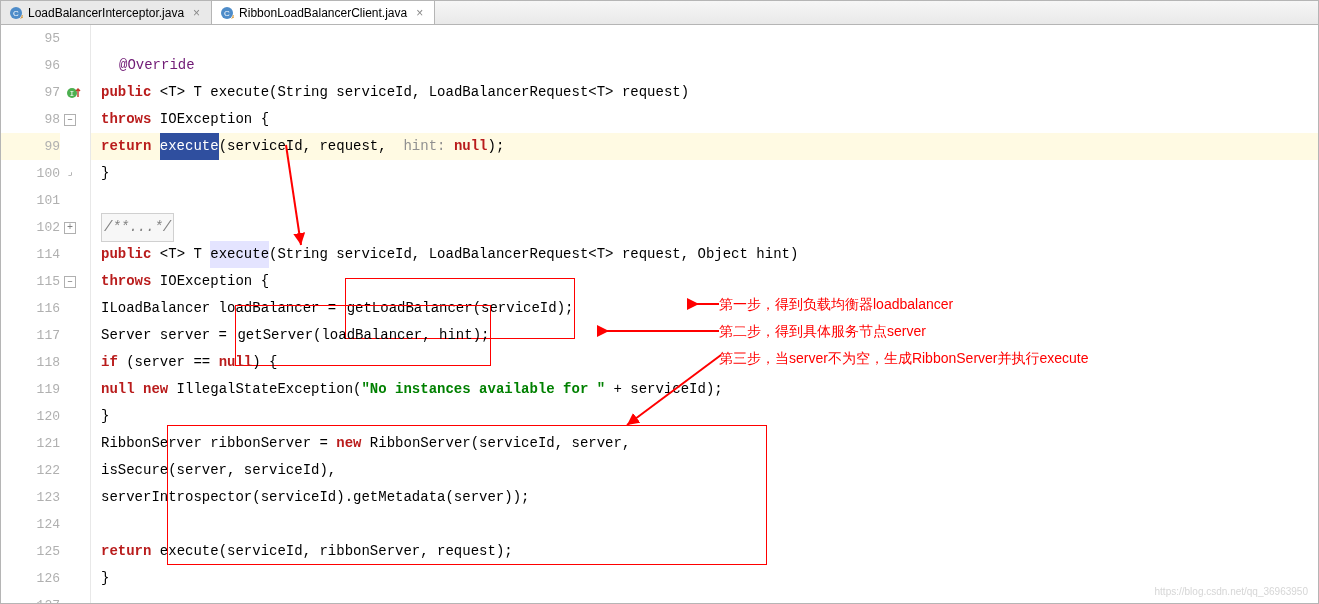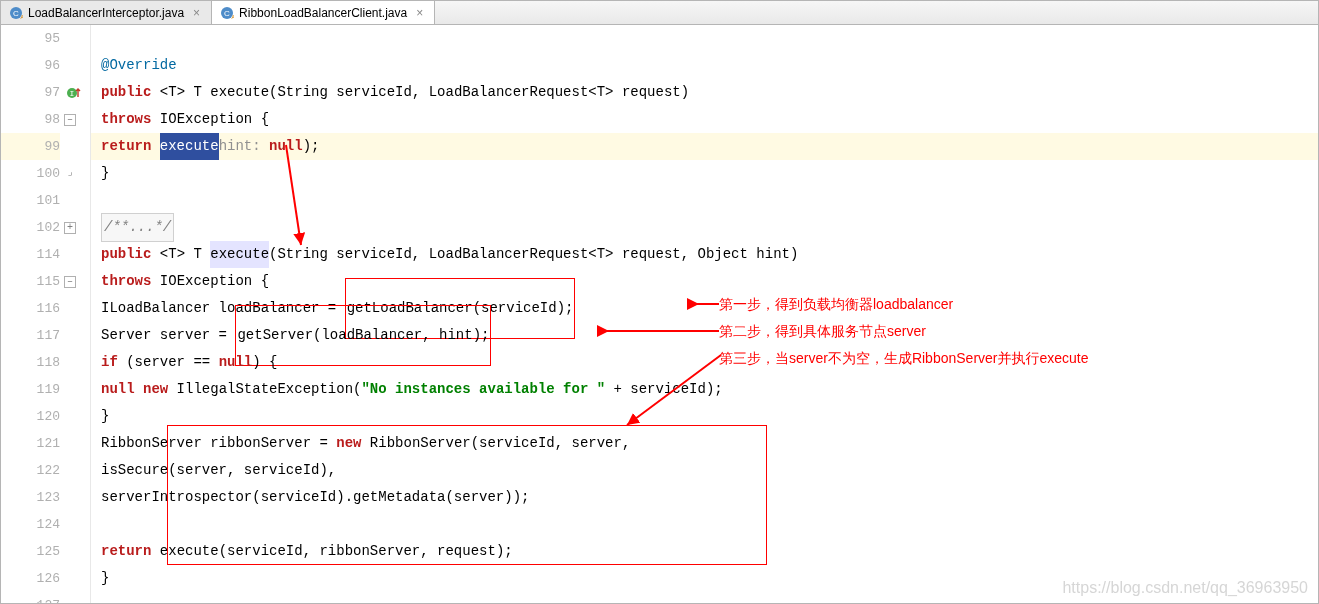--- a/index.html
+++ b/index.html
@@ -86,21 +86,21 @@
     text-align: center;
     color: #808080;
     background: #fff;
   }
   .gutter-icon {
     position: absolute;
     right: -22px;
     width: 16px; height: 16px;
   }
   .kw { color: #b91c1c; font-weight: bold; }
-  .ann { color: #0369a1; }
+  .ann { color: #701a75; margin-left: 18px; }
   .cmt { color: #808080; font-style: italic; }
   .str { color: #008000; font-weight: bold; }
   .sel { background: #2f4f9f; color: #fff; }
   .usage-hl { background: #e4e4ff; }
   .hint { color: #909090; }
   .hl-line { background: #fffae3; }
   .box-red { border: 1.5px solid #ff0000; padding: 16px 1px; }
   .box-red-big {
     position: absolute;
     border: 1.5px solid #ff0000;
@@ -111,21 +111,21 @@
     color: #ff0000;
     font-family: "Microsoft YaHei","SimSun",sans-serif;
     font-size: 14px;
     white-space: nowrap;
   }
   svg.arrow { position: absolute; overflow: visible; pointer-events: none; }
   .watermark {
     position: absolute;
     right: 10px; bottom: 6px;
     color: #d6d6d6;
-    font-size: 16px;
+    font-size: 10px;
     font-family: Arial,sans-serif;
   }
 </style>
 </head>
 <body>
 
 <div class="tabbar">
   <div class="tab">
     <span class="file-icon">
       <svg viewBox="0 0 14 14">
@@ -229,21 +229,21 @@
     <div class="line">
         <span>127</span>
       </div>
   </div>
 
   <div class="code-area">
     <div class="line"></div>
     <div class="line">    <span class="ann">@Override</span></div>
     <div class="line">    <span class="kw">public</span><span> </span><span>&lt;T&gt; T </span><span>execute</span><span>(String serviceId, LoadBalancerRequest&lt;T&gt; request)</span></div>
     <div class="line">            <span class="kw">throws</span><span> IOException {</span></div>
-    <div class="line hl-line">        <span class="kw">return </span><span class="sel">execute</span><span class="hint">hint:</span><span class="kw"> null</span><span>);</span></div>
+    <div class="line hl-line">        <span class="kw">return </span><span class="sel">execute</span><span>(serviceId, request,  </span><span class="hint">hint:</span><span class="kw"> null</span><span>);</span></div>
     <div class="line">    <span>}</span></div>
     <div class="line"></div>
     <div class="line">    <span class="cmt" style="border:1px solid #d0d0d0;padding:0 2px;background:#f7f7f7">/**...*/</span></div>
     <div class="line">    <span class="kw">public</span><span> &lt;T&gt; T </span><span class="usage-hl">execute</span><span>(String serviceId, LoadBalancerRequest&lt;T&gt; request, Object hint)</span></div>
     <div class="line">            <span class="kw">throws</span><span> IOException {</span></div>
     <div class="line">        <span>ILoadBalancer loadBalancer = </span><span class="box-red">getLoadBalancer(serviceId);</span></div>
     <div class="line">        <span>Server server = </span><span class="box-red">getServer(loadBalancer, hint);</span></div>
     <div class="line">        <span class="kw">if</span><span> (server == </span><span class="kw">null</span><span>) {</span></div>
     <div class="line">            <span class="kw">null</span><span class="kw"> new</span><span> IllegalStateException(</span><span class="str">"No instances available for "</span><span> + serviceId);</span></div>
     <div class="line">        <span>}</span></div>

